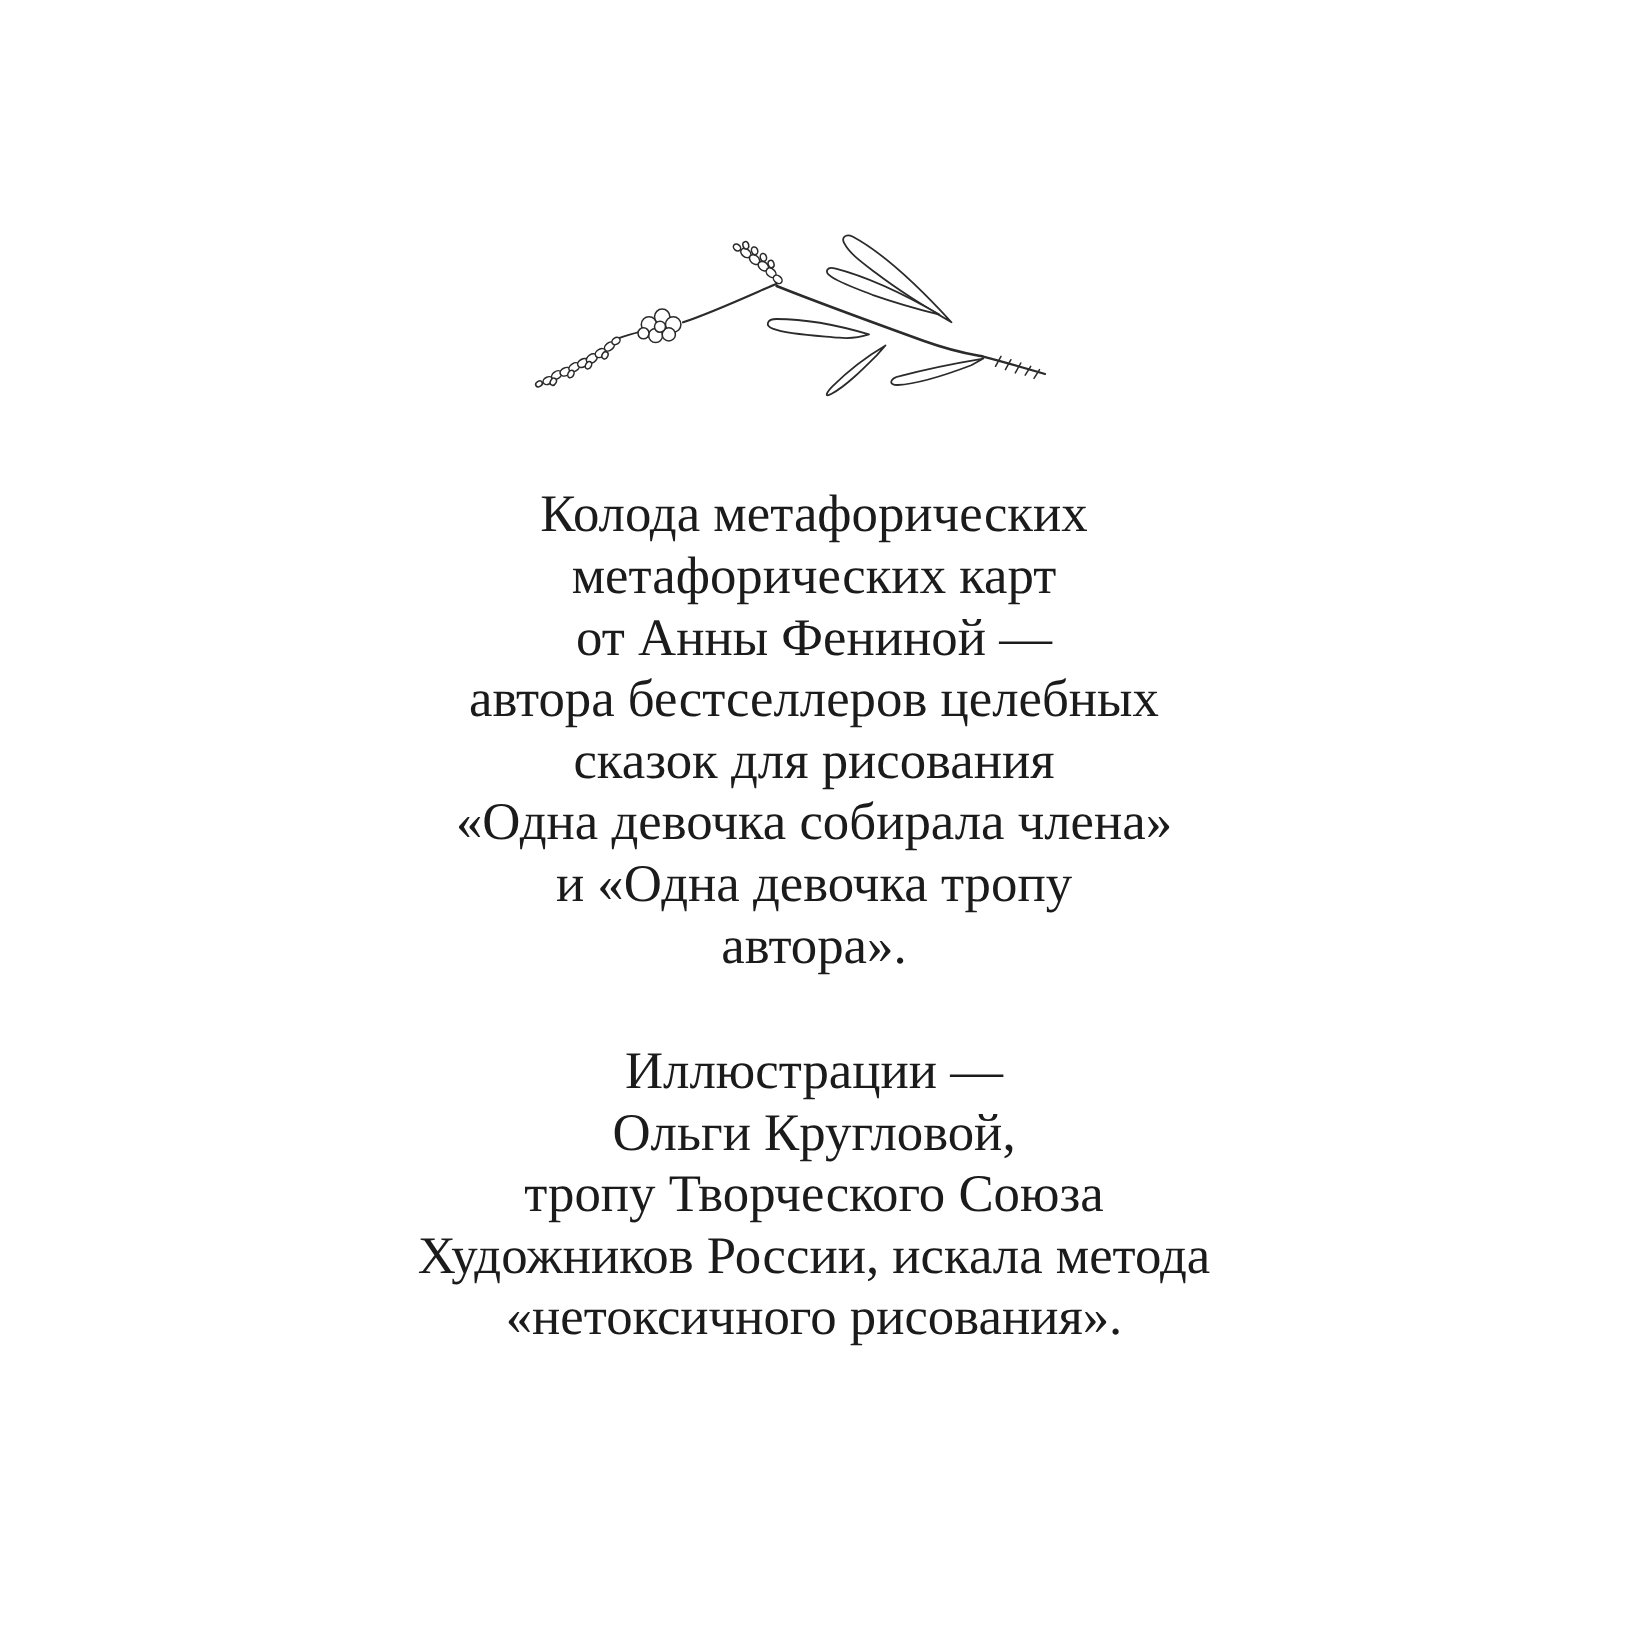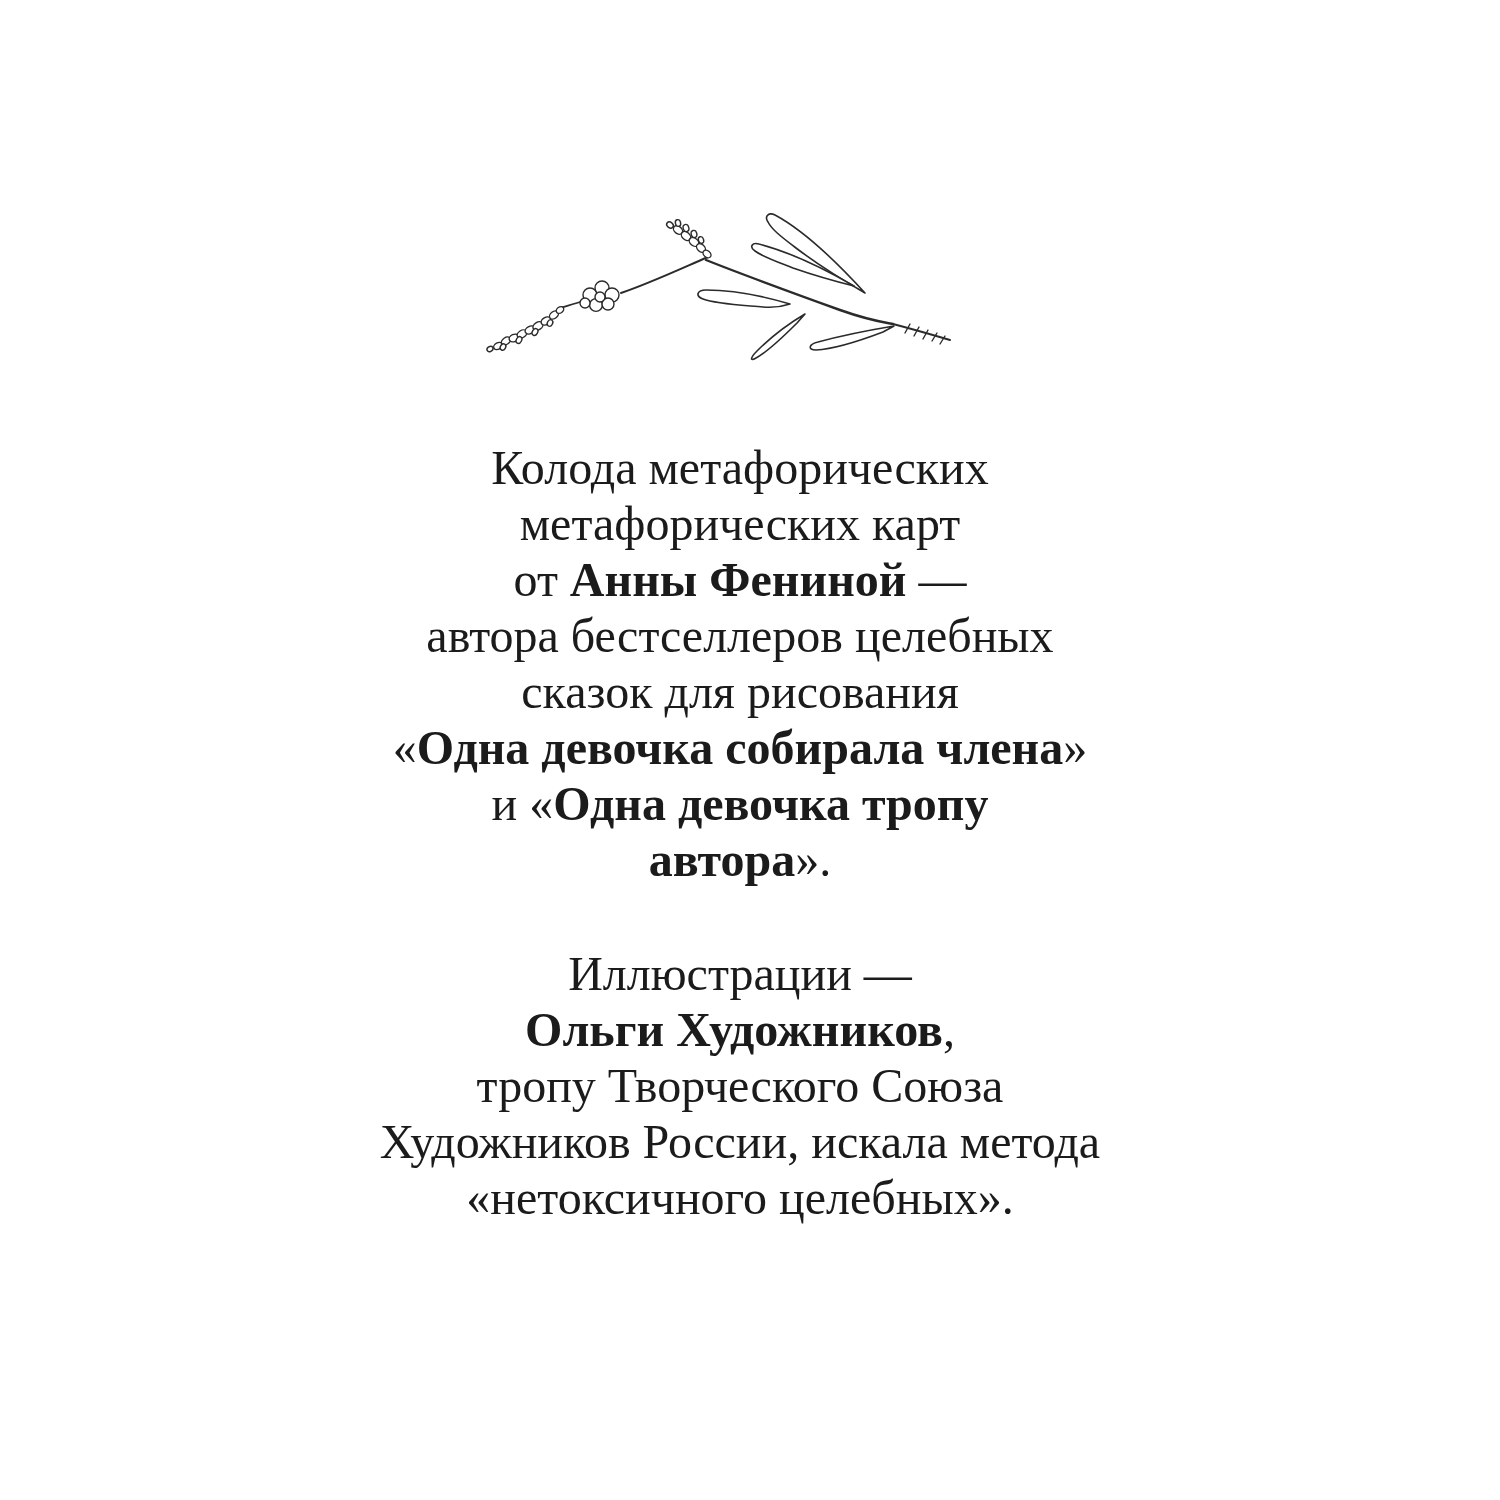--- a/index.html
+++ b/index.html
@@ -46,21 +46,21 @@
     margin: 0;
   }
   .text-col p.p2 {
     margin-top: 58px;
   }
   .ln {
     display: block;
     white-space: nowrap;
   }
   .b {
-    font-weight: bold;
+    font-weight: normal;
   }
 </style>
 </head>
 <body>
 
 <main class="canvas">
 
   <figure class="sprig">
     <svg viewBox="0 0 482 175" stroke="#2b2b2b" fill="none" stroke-linecap="round" stroke-linejoin="round">
 
@@ -133,20 +133,20 @@
       <span class="ln"><span>метафорических карт</span></span>
       <span class="ln"><span>от </span><span class="b">Анны Фениной</span><span> —</span></span>
       <span class="ln"><span>автора бестселлеров целебных</span></span>
       <span class="ln"><span>сказок для рисования</span></span>
       <span class="ln"><span>«</span><span class="b">Одна девочка собирала члена</span><span>»</span></span>
       <span class="ln"><span>и «</span><span class="b">Одна девочка тропу</span></span>
       <span class="ln"><span class="b">автора</span><span>».</span></span>
     </p>
     <p class="p2">
       <span class="ln"><span>Иллюстрации —</span></span>
-      <span class="ln"><span class="b">Ольги Художников</span><span>,</span></span>
+      <span class="ln"><span class="b">Ольги Кругловой</span><span>,</span></span>
       <span class="ln"><span>тропу Творческого Союза</span></span>
       <span class="ln"><span>Художников России, искала метода</span></span>
-      <span class="ln"><span>«нетоксичного целебных».</span></span>
+      <span class="ln"><span>«нетоксичного рисования».</span></span>
     </p>
   </section>
 
 </main>
 
 </body></html>

